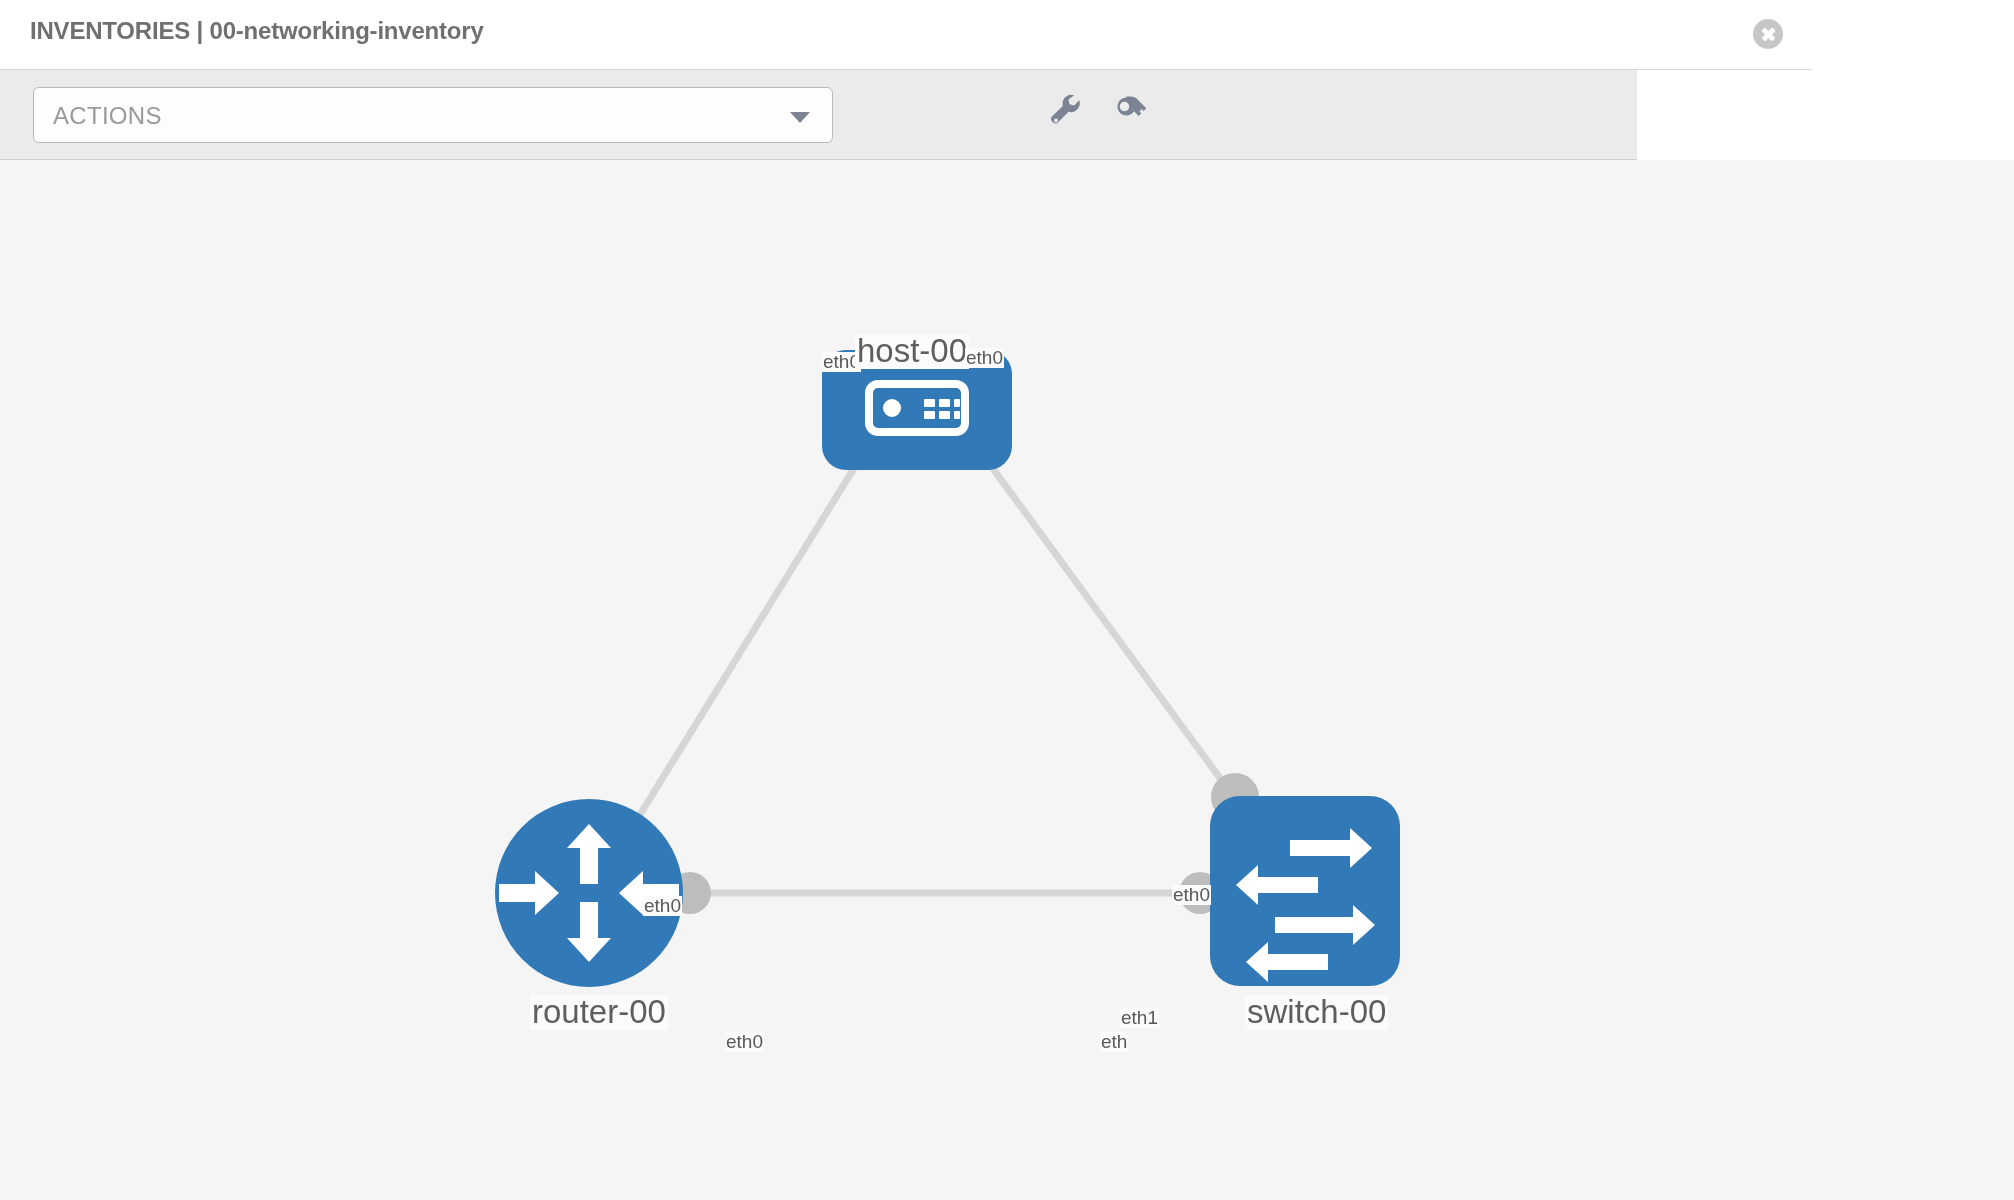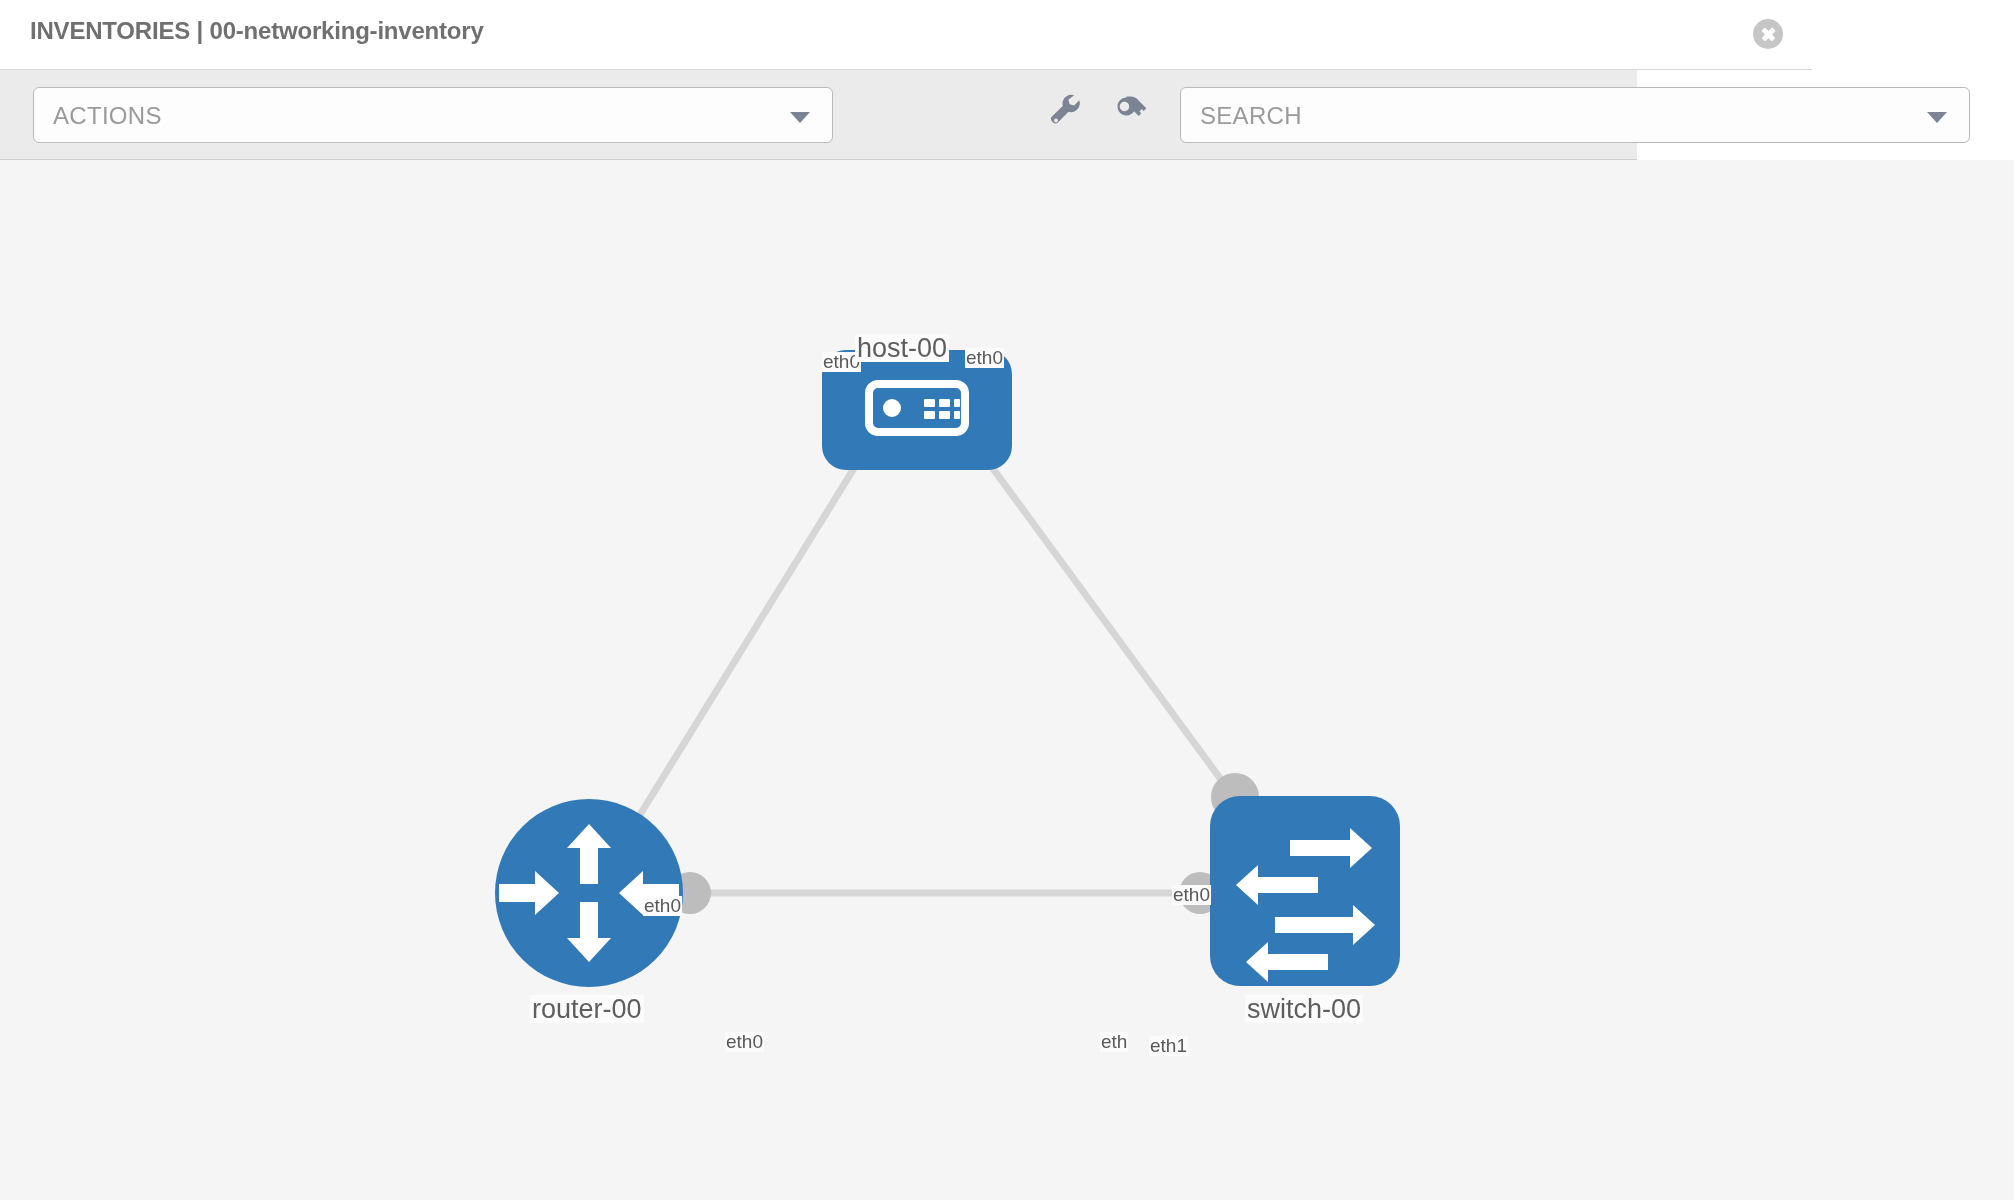--- a/index.html
+++ b/index.html
@@ -143,21 +143,21 @@
     overflow: hidden;
   }
   .topology-svg {
     position: absolute;
     left: 0; top: 0;
   }
 
   
   .node-label {
     position: absolute;
-    font-size: 27px;
+    font-size: 33px;
     color: #5e5e5e;
     background: #fbfbfb;
     white-space: nowrap;
     padding: 0 2px;
     line-height: 1.05;
   }
   .iface-label {
     position: absolute;
     font-size: 19px;
     color: #595959;
@@ -265,24 +265,20 @@
 
   <div class="tool-icon icon-key" style="top:17px;">
     <svg width="44" height="44" viewBox="0 0 44 44">
       <g fill="#7c8493">
         <path d="M16.5 10.5c-5.0 0-9.0 4.0-9.0 9.0s4.0 9.0 9.0 9.0c3.2 0 6.0-1.7 7.6-4.2l4.6 4.6 2.6-2.6-1.9-1.9 2.4-2.4 1.9 1.9 2.6-2.6-8.2-8.2c-1.6-2.4-4.4-3.6-7.6-3.6h-4zM14.5 14.8c2.6 0 4.7 2.1 4.7 4.7s-2.1 4.7-4.7 4.7-4.7-2.1-4.7-4.7 2.1-4.7 4.7-4.7z"></path>
       </g>
       <circle cx="14.5" cy="19.5" r="2.9" fill="#ebebeb"></circle>
     </svg>
   </div>
 
-  <div class="search-box">
-    <span class="sel-label">SEARCH</span>
-    <span class="caret"></span>
-  </div>
 </div>
 
 <div class="canvas">
 
   <svg class="topology-svg" width="2014" height="1040" viewBox="0 0 2014 1040">
 
     <g stroke="#d6d6d6" stroke-width="7" stroke-linecap="butt">
       <line x1="890" y1="250" x2="612" y2="700"></line>
       <line x1="950" y1="250" x2="1280" y2="700"></line>
       <line x1="625" y1="733" x2="1270" y2="733"></line>
@@ -348,20 +344,20 @@
   <div class="iface-label" style="left:965px;  top:188px;">eth0</div>
 
   <div class="iface-label" style="left:643px;  top:736px;">eth0</div>
 
   <div class="iface-label" style="left:1172px; top:725px;">eth0</div>
 
   <div class="iface-label" style="left:725px;  top:872px;">eth0</div>
 
   <div class="iface-label" style="left:1100px; top:872px;">eth</div>
 
-  <div class="iface-label" style="left:1120px; top:876px;margin-left:29px;">eth1</div>
+  <div class="iface-label" style="left:1120px; top:848px;">eth1</div>
 
   <div class="node-label" style="left:530px;  top:835px;">router-00</div>
 
   <div class="node-label" style="left:1245px; top:835px;">switch-00</div>
 
 
 </div>
 
 </body></html>

